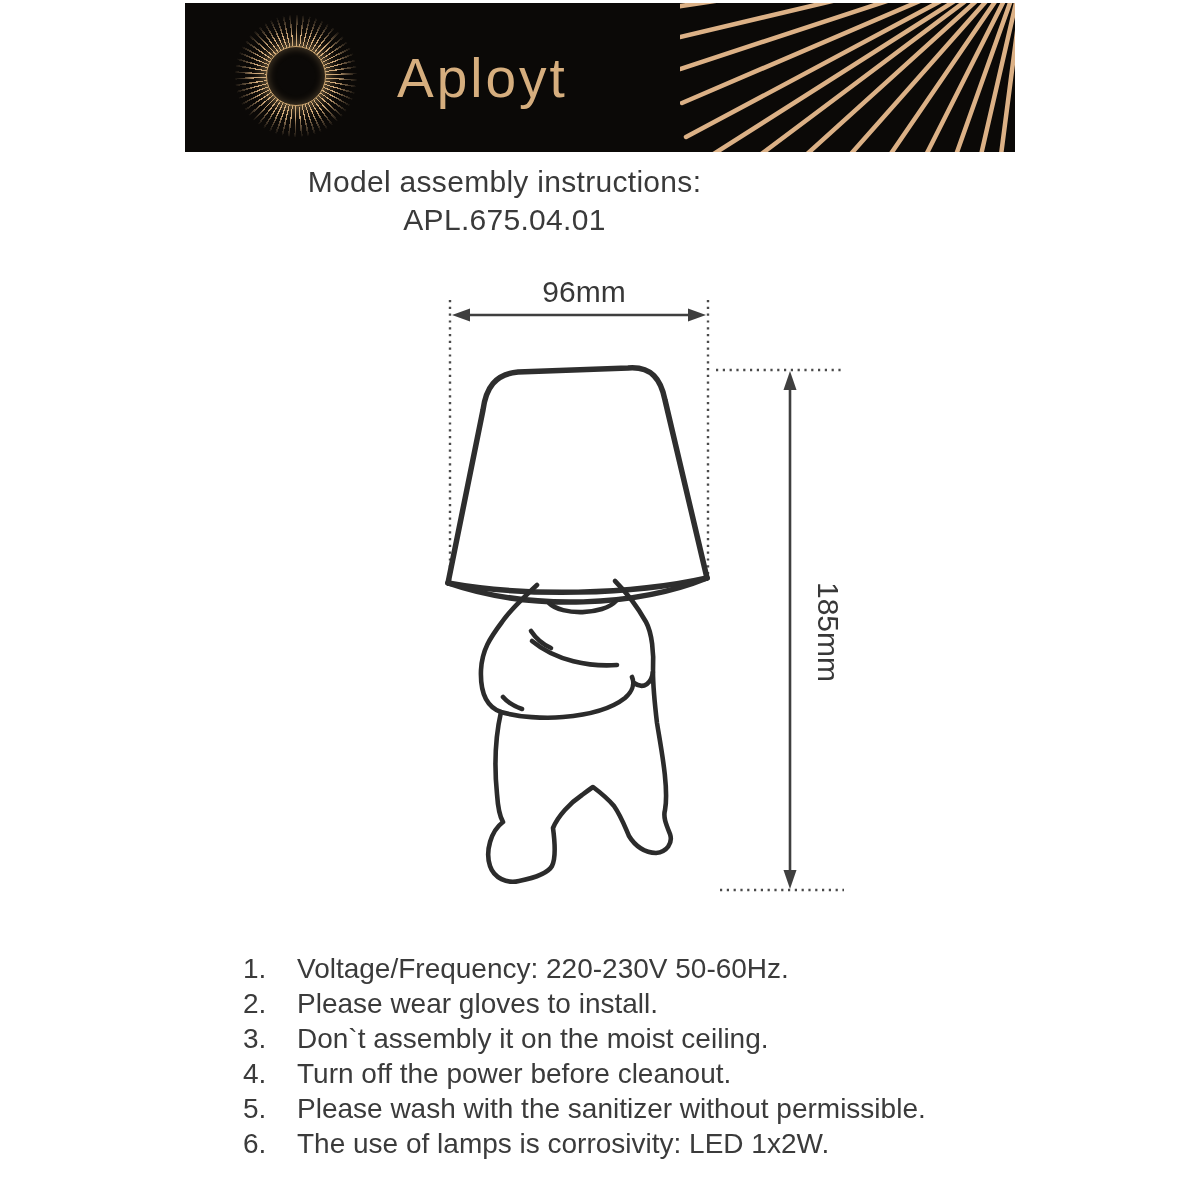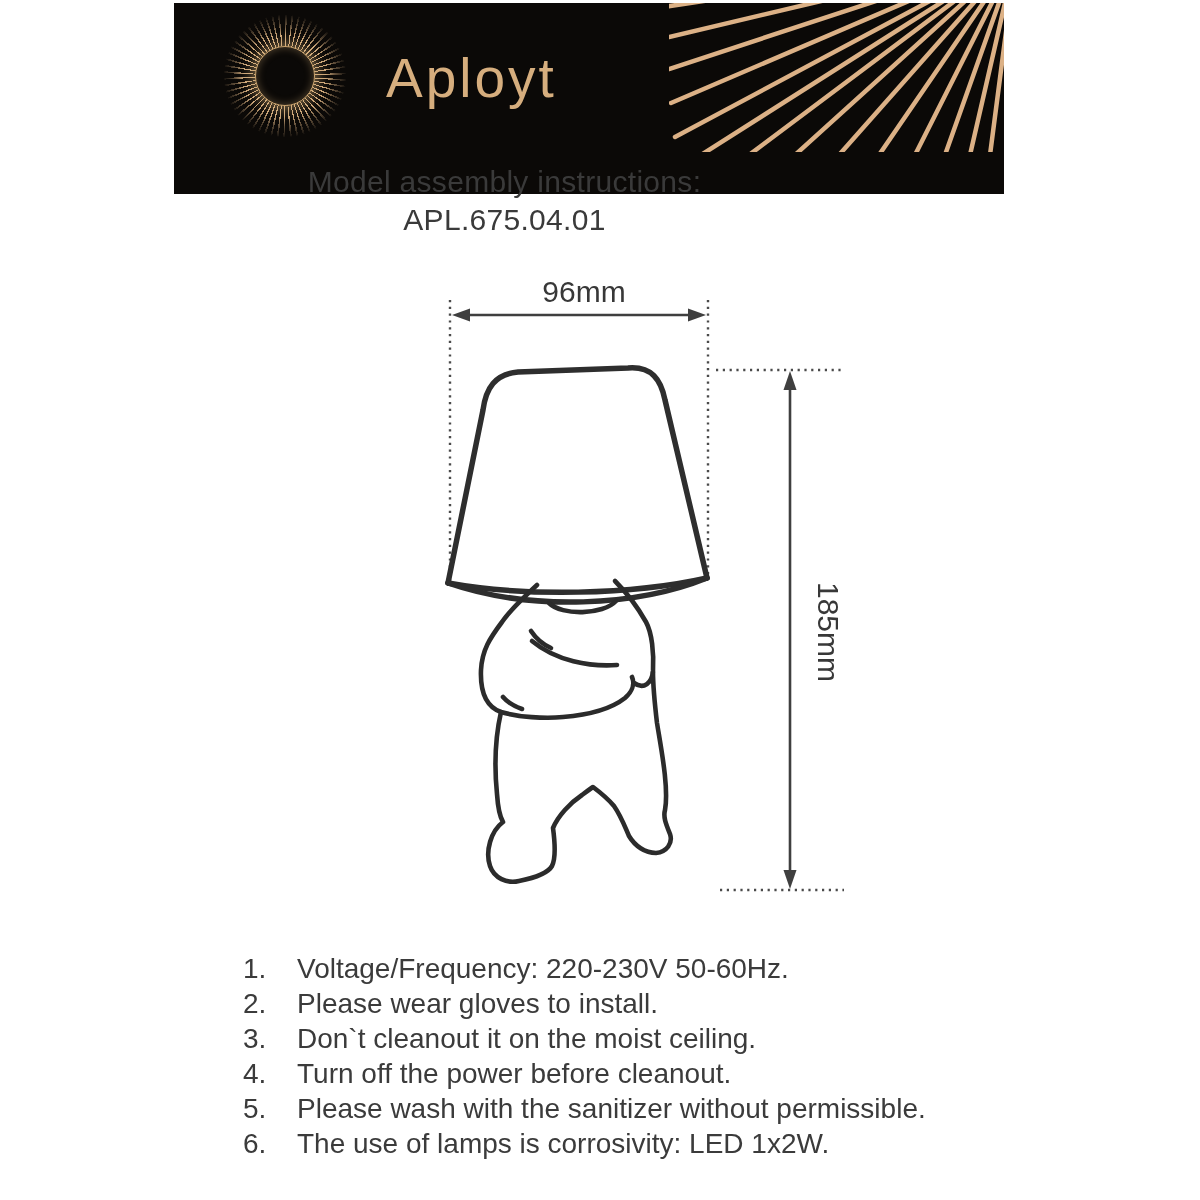--- a/index.html
+++ b/index.html
@@ -8,21 +8,21 @@
     background:#ffffff;
     font-family:"Liberation Sans", sans-serif;
     color:#3a3a3a;
     position:relative;
     overflow:hidden;
   }
   .page { position:absolute; inset:0; background:#fff; outline:1px solid #e8e8e8; }
 
   
   .header {
-    position:absolute; left:174px; top:3px; width:830px; height:191px;
+    position:absolute; left:185px; top:3px; width:830px; height:149px;
     background:#0b0907; overflow:hidden;
   }
   .sunburst { position:absolute; left:50px; top:12px; width:122px; height:122px; }
   .sunburst .rays {
     position:absolute; inset:0; border-radius:50%;
     background:repeating-conic-gradient(rgba(216,176,129,0.95) 0deg 1.7deg, rgba(216,176,129,0) 1.7deg 6.2deg);
   }
   .sunburst .fade {
     position:absolute; inset:-2px; border-radius:50%;
     background:radial-gradient(circle, rgba(11,9,7,0) 0 46%, rgba(11,9,7,0.55) 56%, #0b0907 70%);
@@ -150,21 +150,21 @@
     <div class="row">
       <span class="num">1.</span>
       <span class="txt">Voltage/Frequency: 220-230V 50-60Hz.</span>
     </div>
     <div class="row">
       <span class="num">2.</span>
       <span class="txt">Please wear gloves to install.</span>
     </div>
     <div class="row">
       <span class="num">3.</span>
-      <span class="txt">Don`t cleanout it on the moist ceiling.</span>
+      <span class="txt">Don`t assembly it on the moist ceiling.</span>
     </div>
     <div class="row">
       <span class="num">4.</span>
       <span class="txt">Turn off the power before cleanout.</span>
     </div>
     <div class="row">
       <span class="num">5.</span>
       <span class="txt">Please wash with the sanitizer without permissible.</span>
     </div>
     <div class="row">

